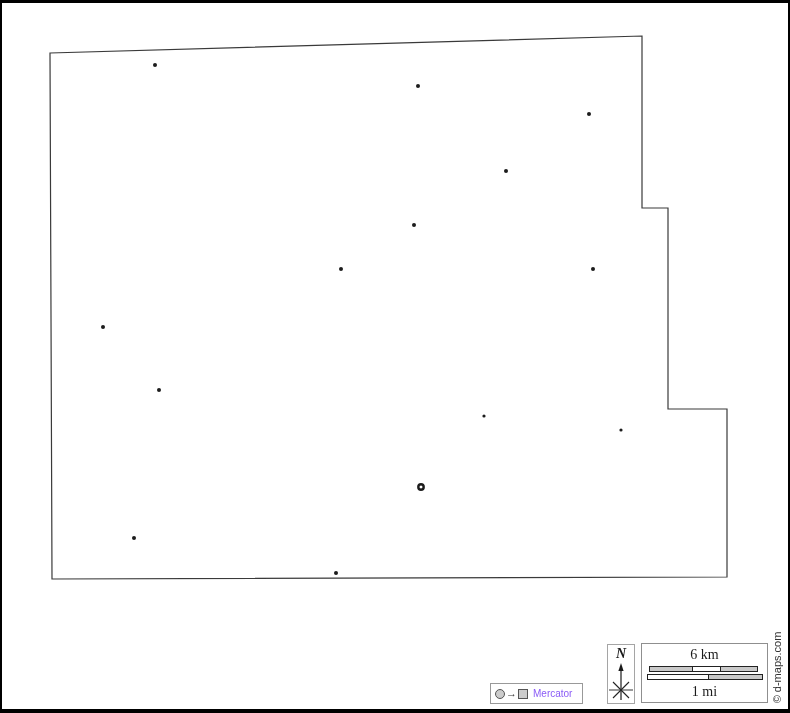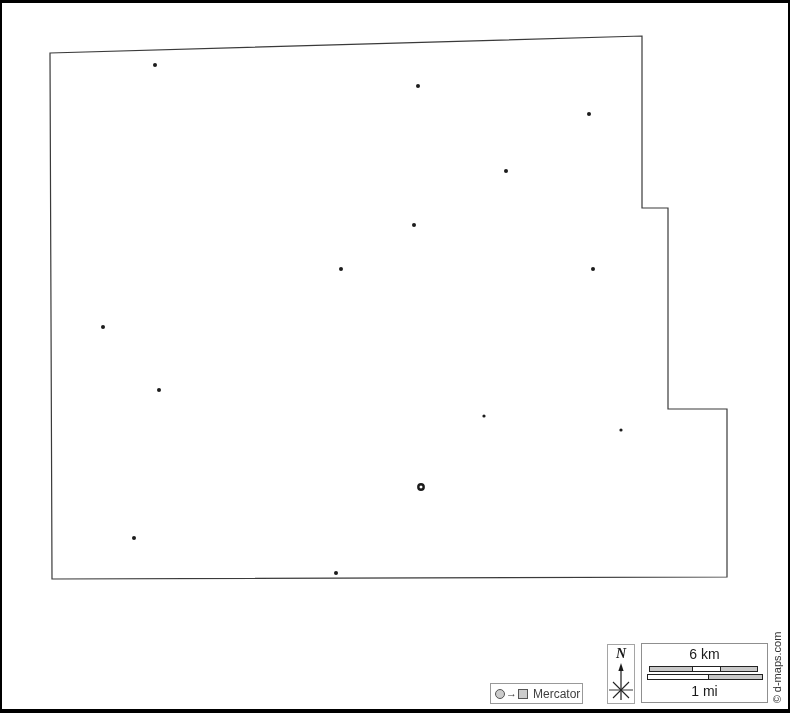--- a/index.html
+++ b/index.html
@@ -35,21 +35,21 @@
   .sym-arrow {
     font-size: 11px; color: #333333; line-height: 1;
     margin: 0 1px 1px 1px; flex: 0 0 auto;
   }
   .sym-square {
     width: 8px; height: 8px;
     background: #cccccc; border: 1px solid #555555;
     flex: 0 0 auto;
   }
   .legend-label {
-    font-size: 12px; color: #404040; margin-left: 5px;
+    font-size: 10px; color: #8b5cf6; margin-left: 5px;
     white-space: nowrap;
   }
   
   .north-box {
     position: absolute; left: 605px; top: 641px;
     width: 26px; height: 58px;
     border: 1px solid #a5a5a5;
     background: #ffffff;
     text-align: center;
   }
@@ -63,21 +63,21 @@
   
   .scale-box {
     position: absolute; left: 639px; top: 640px;
     width: 125px; height: 58px;
     border: 1px solid #8f8f8f;
     background: #ffffff;
   }
   .scale-label {
     position: absolute; left: 0; width: 100%;
     text-align: center;
-    font-family: Liberation Sans, sans-serif;
+    font-family: Liberation Serif, serif;
     font-size: 14px; color: #1a1a1a; line-height: 15px;
   }
   .scale-label.km { top: 3px; }
   .scale-label.mi { top: 40px; }
   .bar {
     position: absolute; height: 4px;
     border: 1px solid #222222;
     display: flex;
   }
   .bar.km { left: 7px; top: 22px; width: 107px; }

